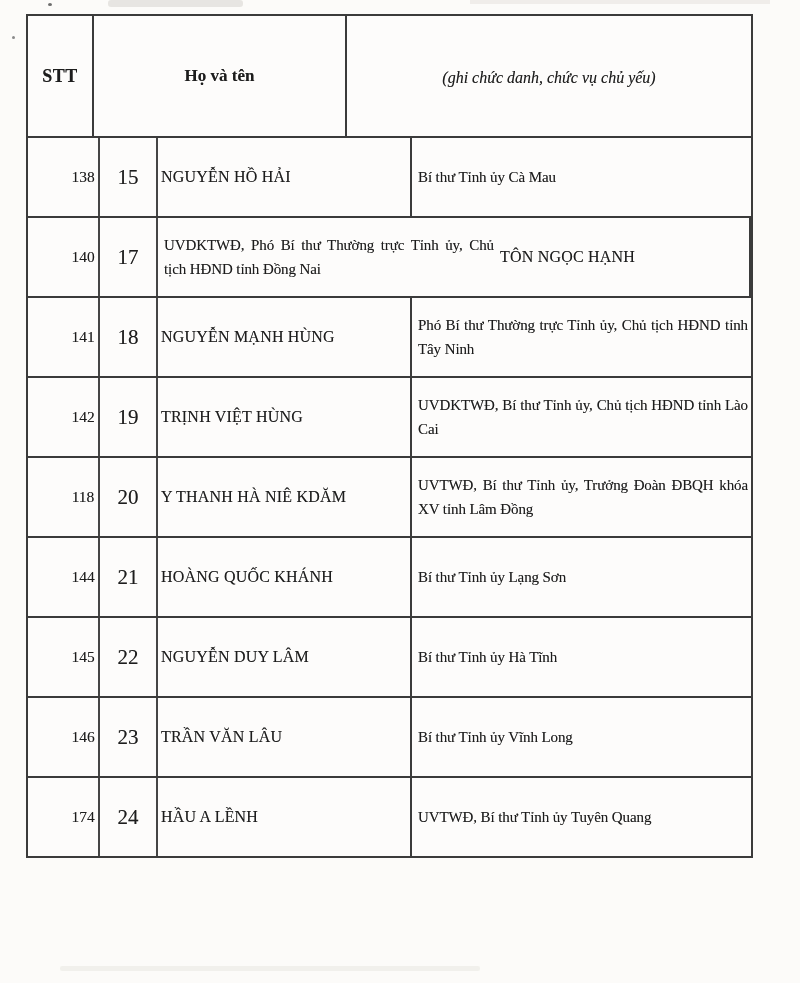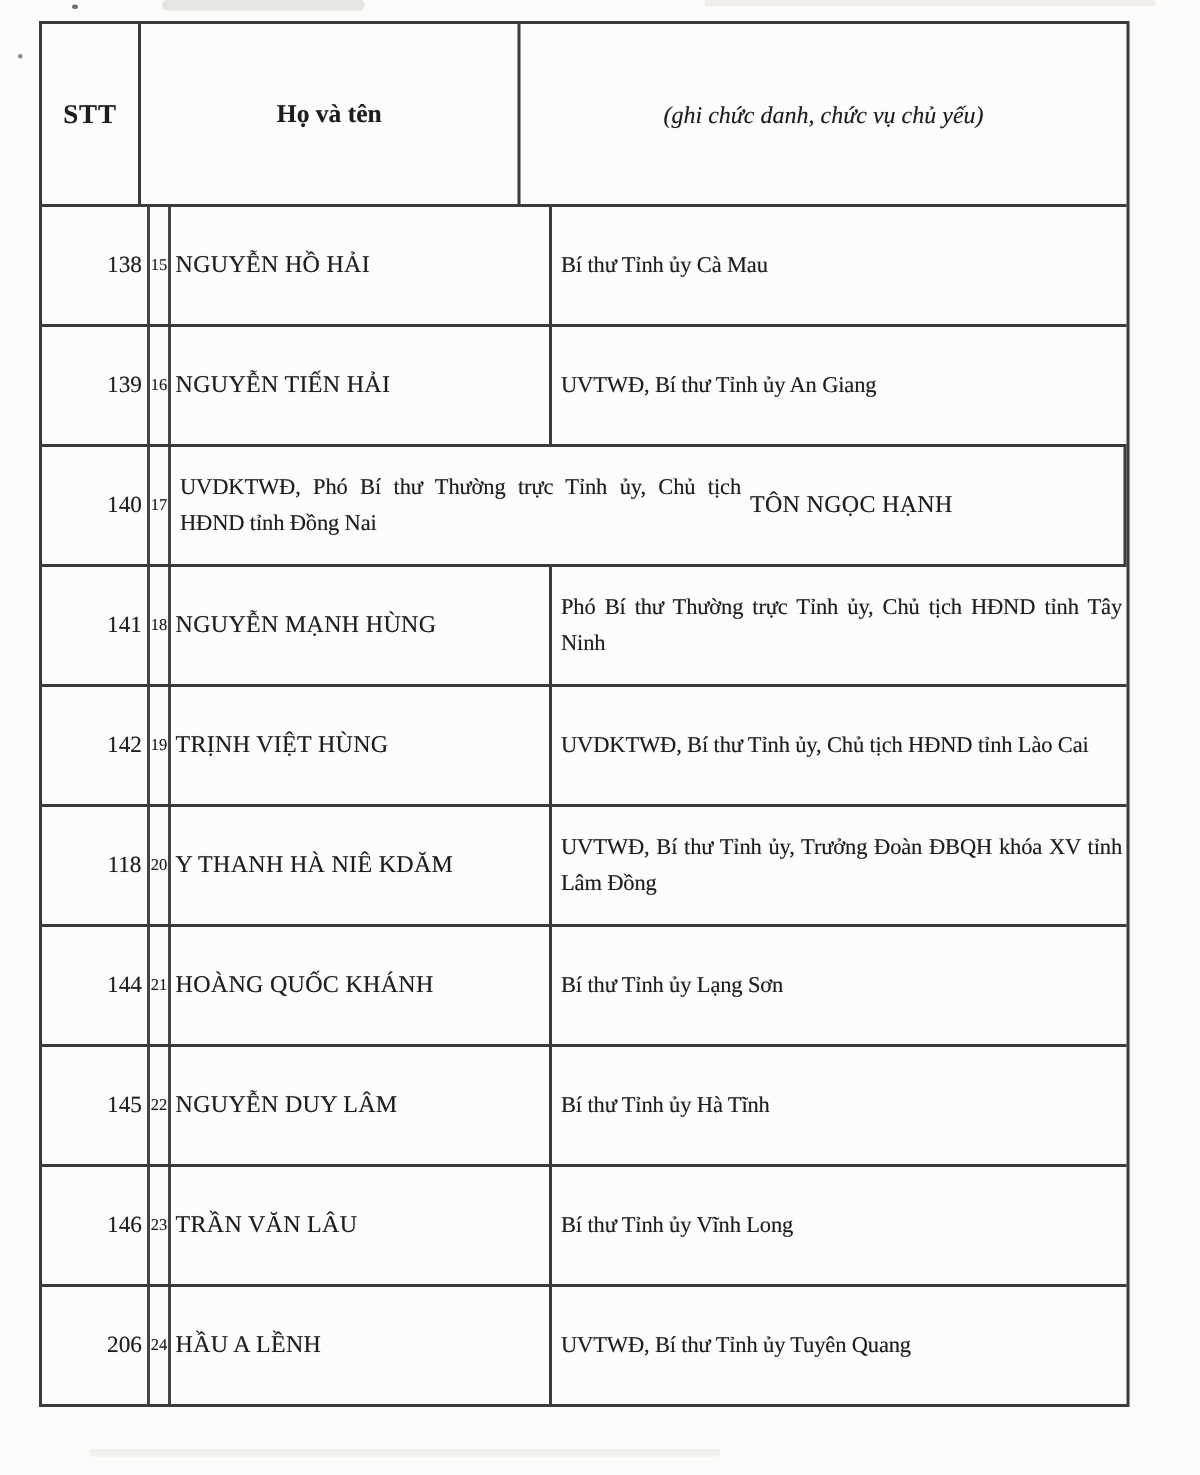--- a/index.html
+++ b/index.html
@@ -58,22 +58,22 @@
 
   .brow { display: flex; min-height: 80px; border-top: 2px solid #3b3b3b; }
   .c {
     display: flex; align-items: center;
   }
   .c-no1 {
     width: 32px; border-right: 2px solid #454545;
     justify-content: center; font-size: 15.5px; margin-left: 40px;
   }
   .c-no2 {
-    width: 14px; border-right: 2px solid #454545;
-    justify-content: center; font-size: 11px;
+    width: 58px; border-right: 2px solid #454545;
+    justify-content: center; font-size: 21px;
   }
   .c-name {
     width: 254px; border-right: 2px solid #3b3b3b;
     padding-left: 3px; font-size: 16px; letter-spacing: .2px;
     line-height: 1.3;
   }
   .c-pos {
     flex: 1;
     padding: 6px 3px 6px 6px;
     font-size: 15px; letter-spacing: -0.1px;
@@ -108,28 +108,20 @@
 
     <div class="brow">
       <div class="c c-no1">138</div>
       <div class="c c-no2">15</div>
       <div class="c c-name">NGUYỄN HỒ HẢI</div>
       <div class="c c-pos">
           <span class="pos-text">Bí thư Tỉnh ủy Cà Mau</span>
         </div>
     </div>
 
-    <div class="brow">
-      <div class="c c-no1">139</div>
-      <div class="c c-no2">16</div>
-      <div class="c c-name">NGUYỄN TIẾN HẢI</div>
-      <div class="c c-pos">
-          <span class="pos-text">UVTWĐ, Bí thư Tỉnh ủy An Giang</span>
-        </div>
-    </div>
 
     <div class="brow">
       <div class="c c-no1">140</div>
       <div class="c c-no2">17</div>
       <div class="c c-pos">
           <span class="pos-text">UVDKTWĐ, Phó Bí thư Thường trực Tỉnh ủy, Chủ tịch HĐND tỉnh Đồng Nai</span>
         </div>
       <div class="c c-name">TÔN NGỌC HẠNH</div>
     </div>
 
@@ -181,21 +173,21 @@
     <div class="brow">
       <div class="c c-no1">146</div>
       <div class="c c-no2">23</div>
       <div class="c c-name">TRẦN VĂN LÂU</div>
       <div class="c c-pos">
           <span class="pos-text">Bí thư Tỉnh ủy Vĩnh Long</span>
         </div>
     </div>
 
     <div class="brow">
-      <div class="c c-no1">206</div>
+      <div class="c c-no1">174</div>
       <div class="c c-no2">24</div>
       <div class="c c-name">HẦU A LỀNH</div>
       <div class="c c-pos">
           <span class="pos-text">UVTWĐ, Bí thư Tỉnh ủy Tuyên Quang</span>
         </div>
     </div>
 
   </div>
 </div>
 

